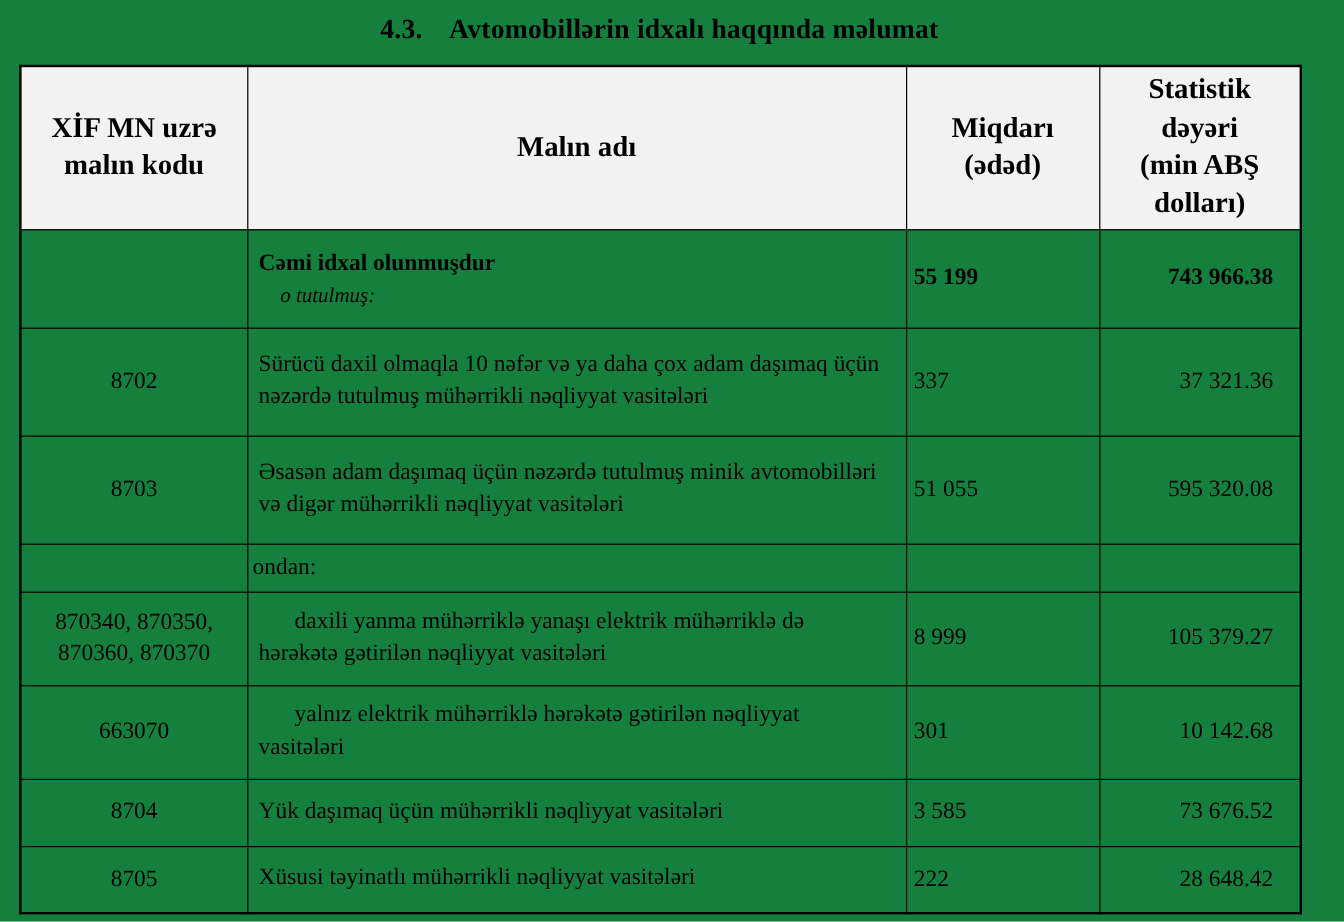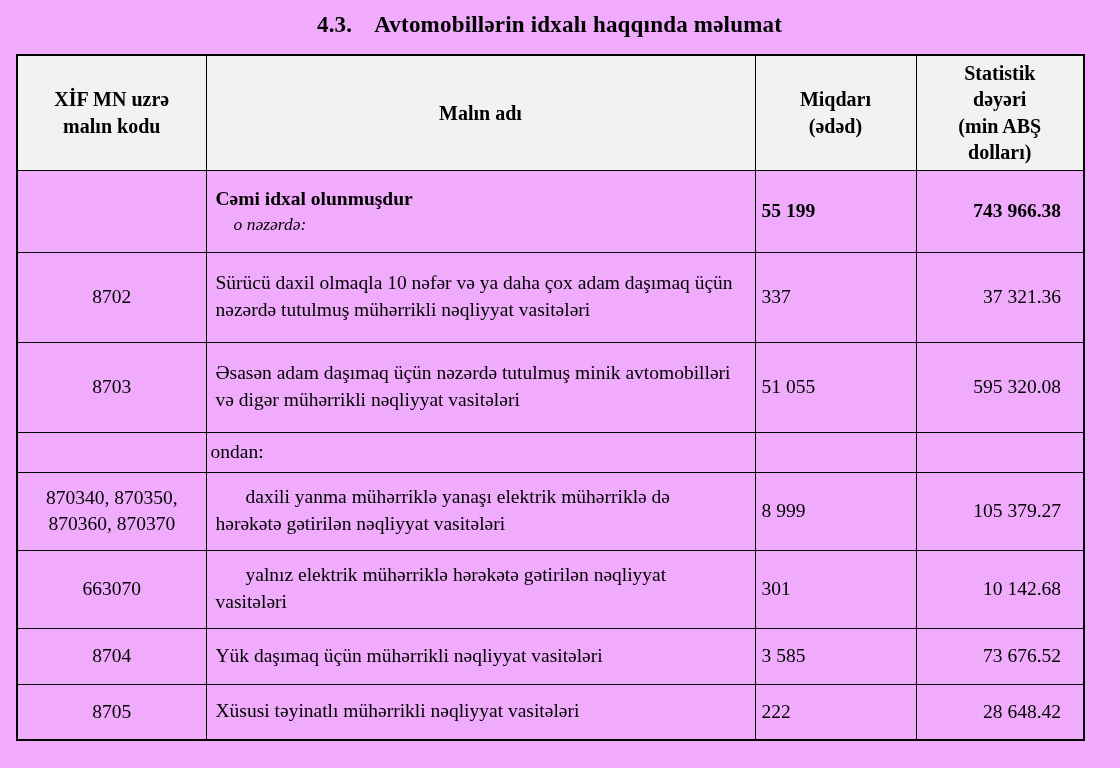--- a/index.html
+++ b/index.html
@@ -4,21 +4,21 @@
 <style>
   * { margin: 0; padding: 0; box-sizing: border-box; }
   html, body {
     background: #ffffff;
     font-family: "Liberation Serif", "DejaVu Serif", serif;
     color: #000;
   }
   .page {
     width: 1120px;
     height: 768px;
-    background: #f0abfc;
+    background: #15803d;
     padding: 8px 0 0 16px;
   }
   .doc-title {
     width: 1067px;
     text-align: center;
     font-size: 23px;
     font-weight: bold;
     margin: 4px 0 16px 0;
     letter-spacing: 0.2px;
   }
@@ -36,21 +36,21 @@
   .data-table th, .data-table td {
     border: 1px solid #000;
     font-size: 19.5px;
     vertical-align: middle;
   }
   .data-table thead th {
     background: #f2f2f2;
     font-weight: bold;
     text-align: center;
     height: 112px;
-    font-size: 20px;
+    font-size: 24px;
     line-height: 1.32;
     padding: 4px 10px;
   }
   td.code-cell {
     text-align: center;
     padding: 2px 8px;
     line-height: 1.35;
   }
   td.name-cell {
     text-align: left;
@@ -105,21 +105,21 @@
       <tr>
         <th>XİF MN uzrə<br>malın kodu</th>
         <th>Malın adı</th>
         <th>Miqdarı<br>(ədəd)</th>
         <th>Statistik<br>dəyəri<br>(min ABŞ<br>dolları)</th>
       </tr>
     </thead>
     <tbody id="table-body">
         <tr class="row-total">
           <td class="code-cell"></td>
-          <td class="name-cell"><span class="name-main">Cəmi idxal olunmuşdur</span><span class="name-sub">o nəzərdə:</span></td>
+          <td class="name-cell"><span class="name-main">Cəmi idxal olunmuşdur</span><span class="name-sub">o tutulmuş:</span></td>
           <td class="qty-cell">55 199</td>
           <td class="value-cell">743 966.38</td>
         </tr>
         <tr class="row-item-tall">
           <td class="code-cell">8702</td>
           <td class="name-cell"><span class="name-main">Sürücü daxil olmaqla 10 nəfər və ya daha çox adam daşımaq üçün nəzərdə tutulmuş mühərrikli nəqliyyat vasitələri</span></td>
           <td class="qty-cell">337</td>
           <td class="value-cell">37 321.36</td>
         </tr>
         <tr class="row-item-tall">

